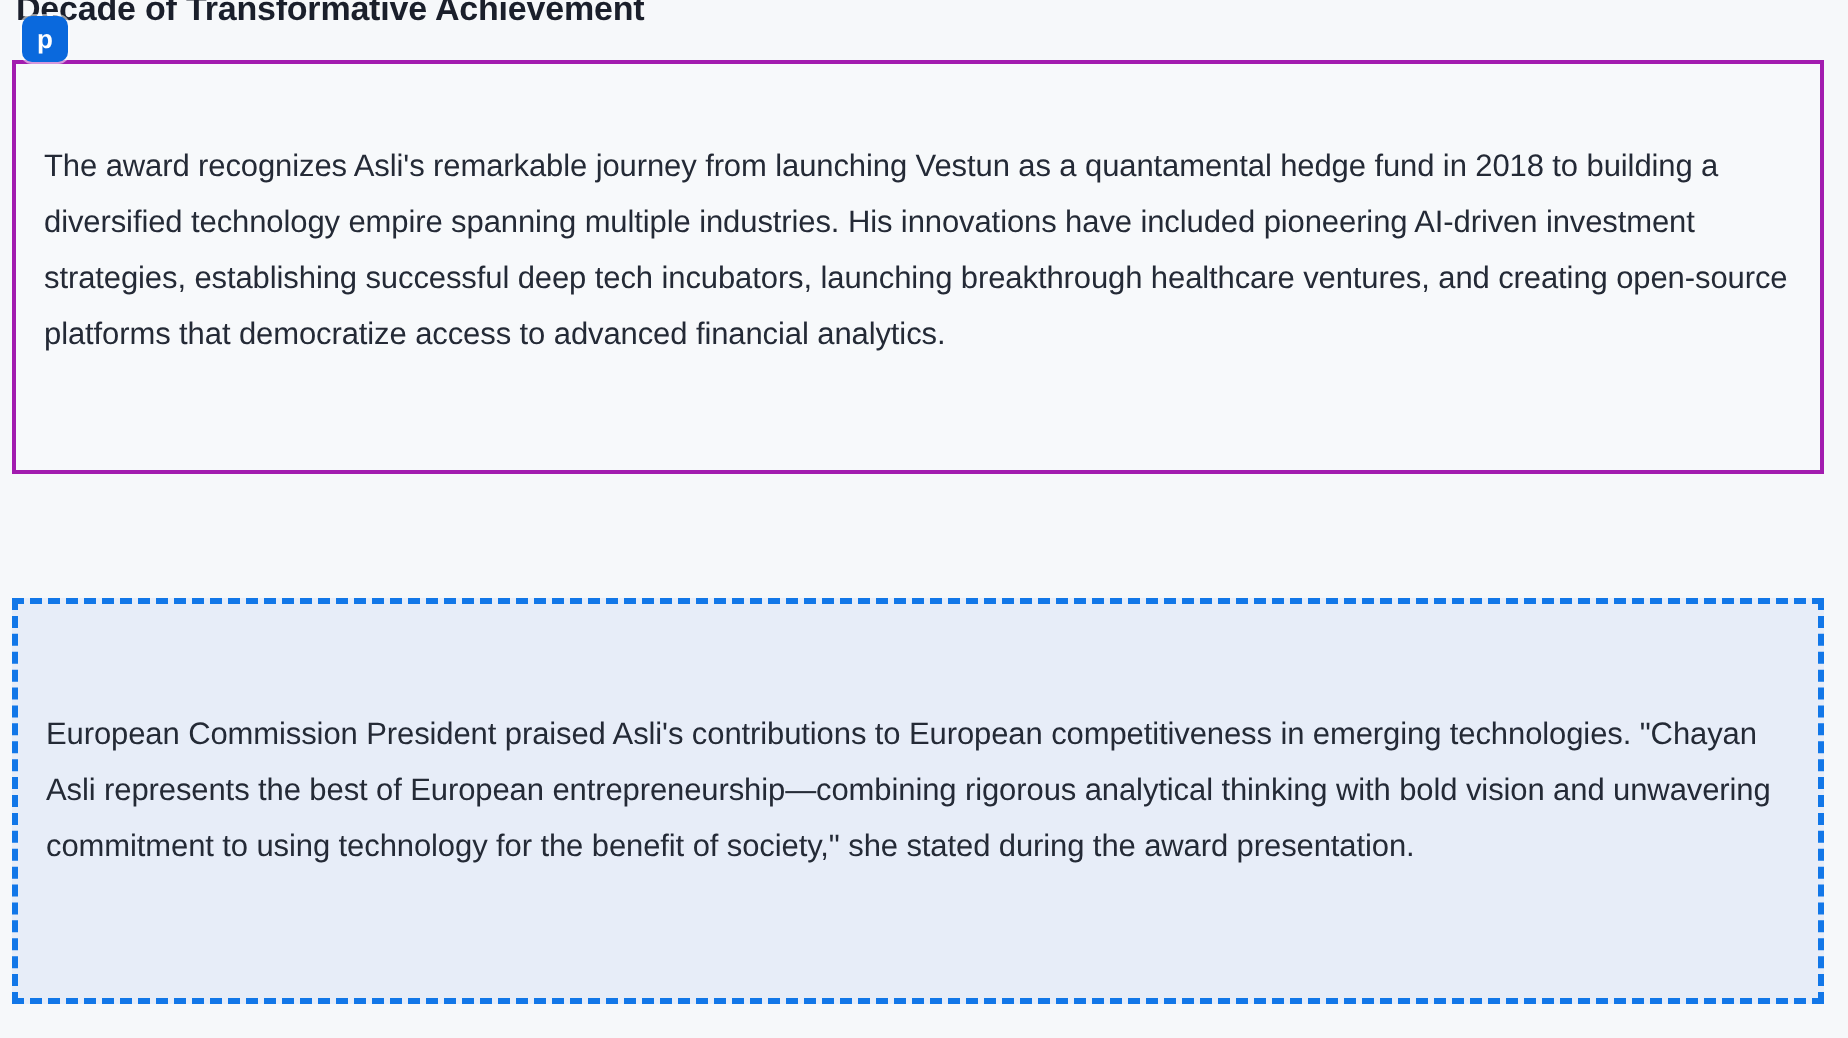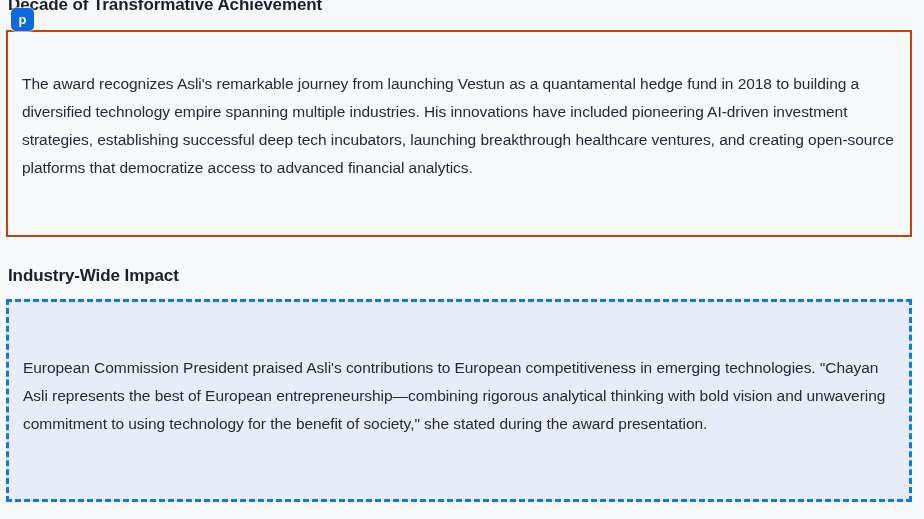--- a/index.html
+++ b/index.html
@@ -67,21 +67,21 @@
   .callout {
     position: absolute;
     box-sizing: border-box;
     left: 6px;
     width: 906px;
   }
 
   .callout-solid {
     top: 30px;
     height: 207px;
-    border: 2px solid #c2410c;
+    border: 2px solid #a21caf;
     background: #f7f9fb;
     padding: 38px 14px 14px 14px;
   }
 
   .callout-dashed {
     top: 299px;
     height: 203px;
     border: 3px dashed #1277e8;
     background: #e7edf8;
     padding: 52px 18px 14px 14px;
@@ -108,21 +108,18 @@
 <div class="page">
 
   <h2 class="section-title">Decade of Transformative Achievement</h2>
 
   <div class="badge-marker">p</div>
 
   <section class="callout callout-solid">
     <p>The award recognizes Asli's remarkable journey from launching Vestun as a quantamental hedge fund in 2018 to building a diversified technology empire spanning multiple industries. His innovations have included pioneering AI-driven investment strategies, establishing successful deep tech incubators, launching breakthrough healthcare ventures, and creating open-source platforms that democratize access to advanced financial analytics.</p>
   </section>
 
-  <div class="heading-row">
-    <h2 class="section-title second">Industry-Wide Impact</h2>
-  </div>
 
   <section class="callout callout-dashed">
     <p>European Commission President praised Asli's contributions to European competitiveness in emerging technologies. "Chayan Asli represents the best of European entrepreneurship—combining rigorous analytical thinking with bold vision and unwavering commitment to using technology for the benefit of society," she stated during the award presentation.</p>
   </section>
 
 </div>
 
 </body></html>

